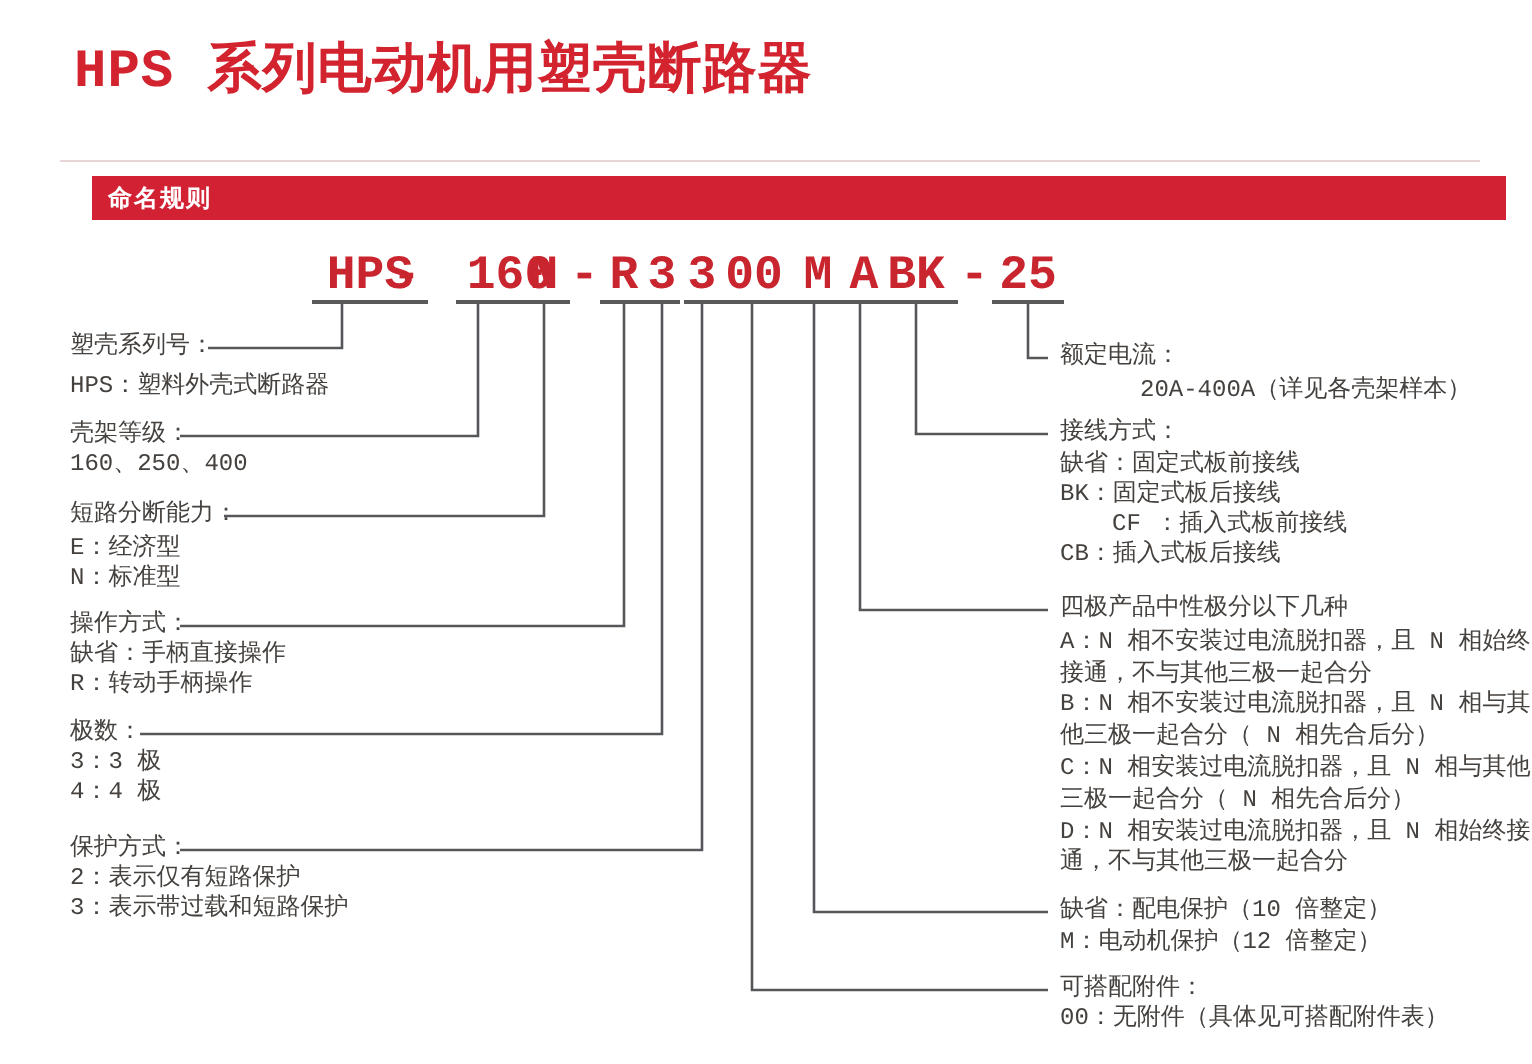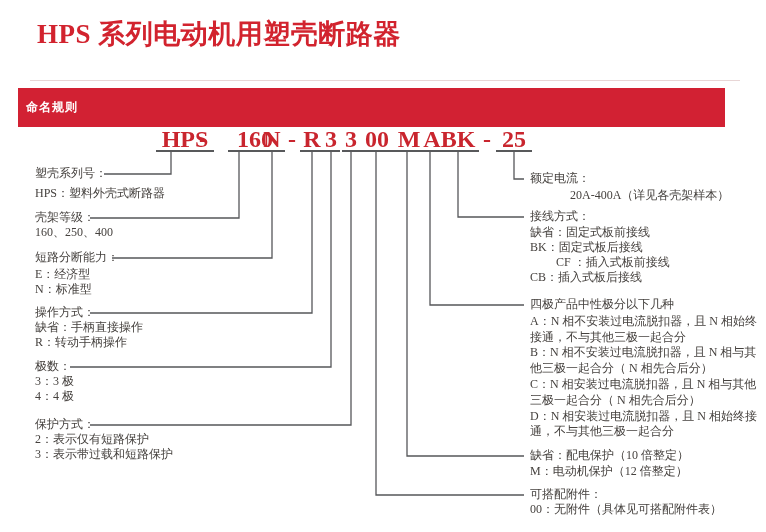--- a/index.html
+++ b/index.html
@@ -1,28 +1,28 @@
 <!DOCTYPE html>
 <html><head>
 <meta charset="utf-8">
 <style>
   html,body{margin:0;padding:0;background:#ffffff;}
   #page{
     position:relative;width:766px;height:532px;background:#ffffff;overflow:hidden;
-    font-family:Liberation Serif, serif;
+    font-family:Liberation Mono, monospace;
   }
   #page-title{
     position:absolute;left:37px;top:16px;margin:0;
     font-size:27px;font-weight:bold;color:#d2232e;letter-spacing:0.5px;white-space:nowrap;
   }
   #title-divider{
     position:absolute;left:30px;top:80px;width:710px;height:1px;background:#e8d6d6;
   }
   #section-banner{
-    position:absolute;left:18px;top:88px;width:707px;height:39px;background:#d22133;
+    position:absolute;left:46px;top:88px;width:707px;height:22px;background:#d22133;
     display:flex;align-items:center;
   }
   #section-banner span{
     color:#ffffff;font-size:12px;font-weight:bold;padding-left:8px;letter-spacing:1px;
   }
   .code-seg{
     position:absolute;top:126px;height:24px;line-height:26px;
     text-align:center;font-size:24px;font-weight:bold;color:#c9252e;white-space:nowrap;
   }
   .code-seg.u{border-bottom:2px solid #58595b;}

